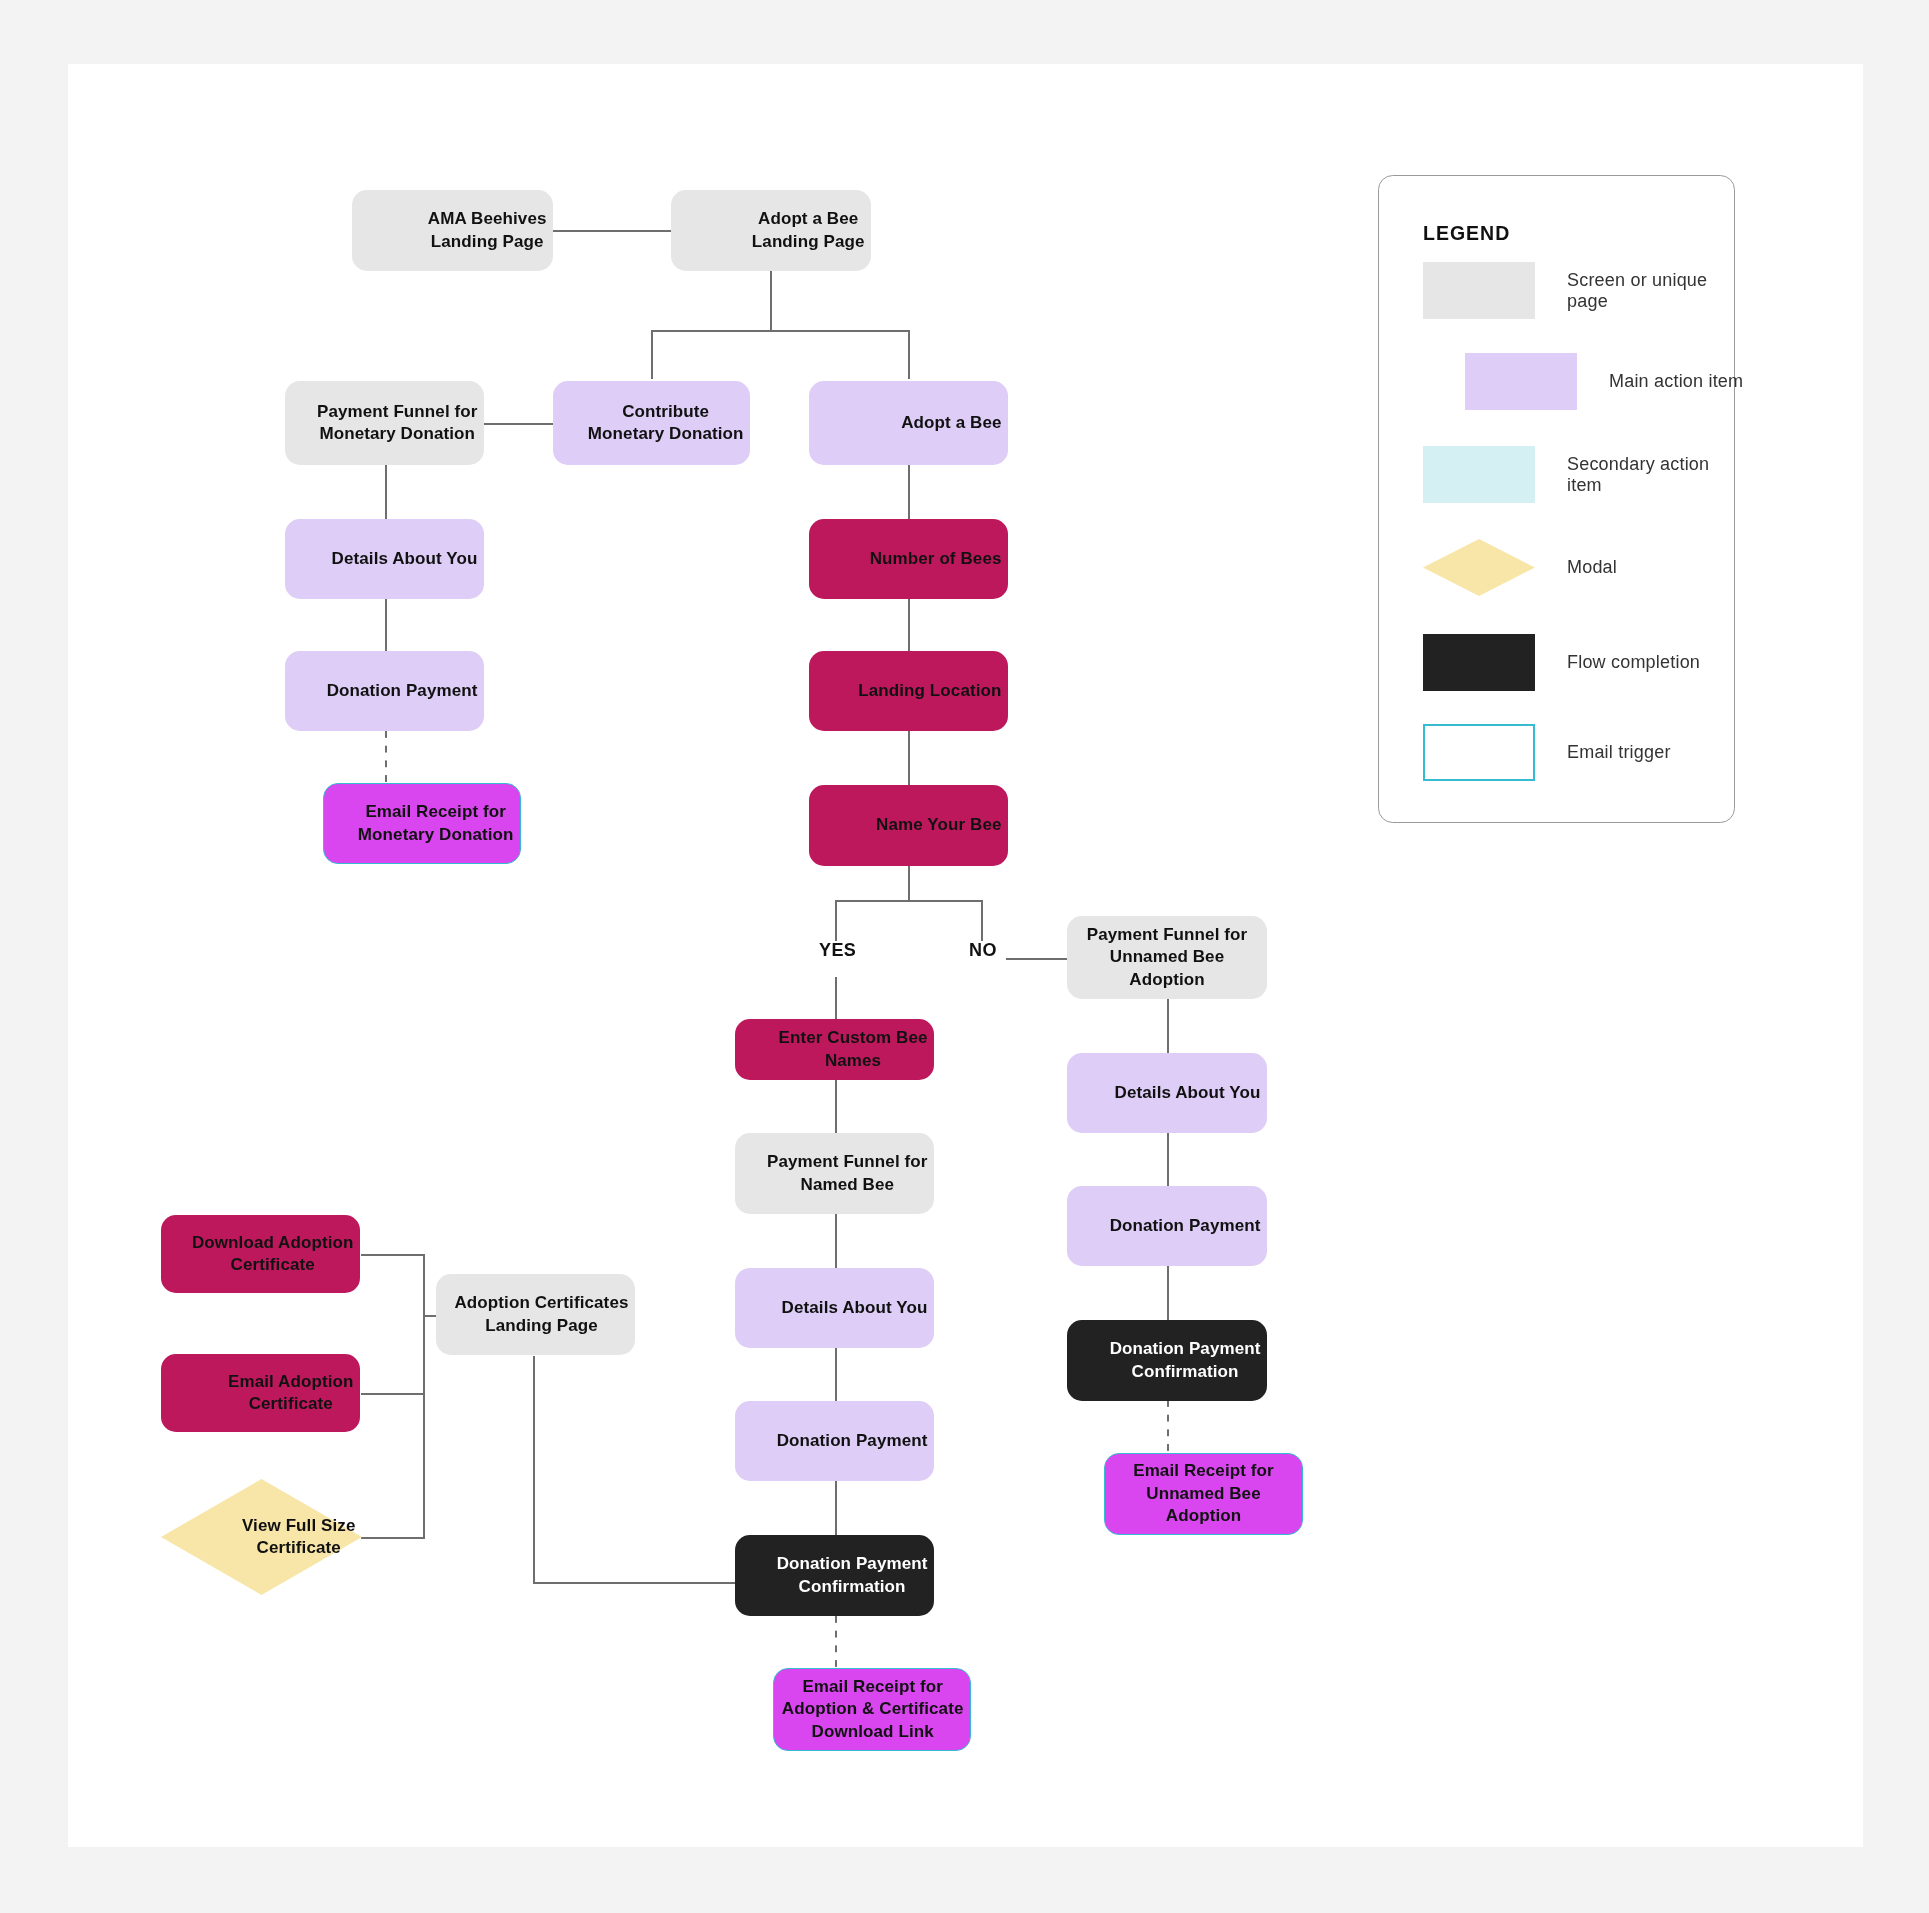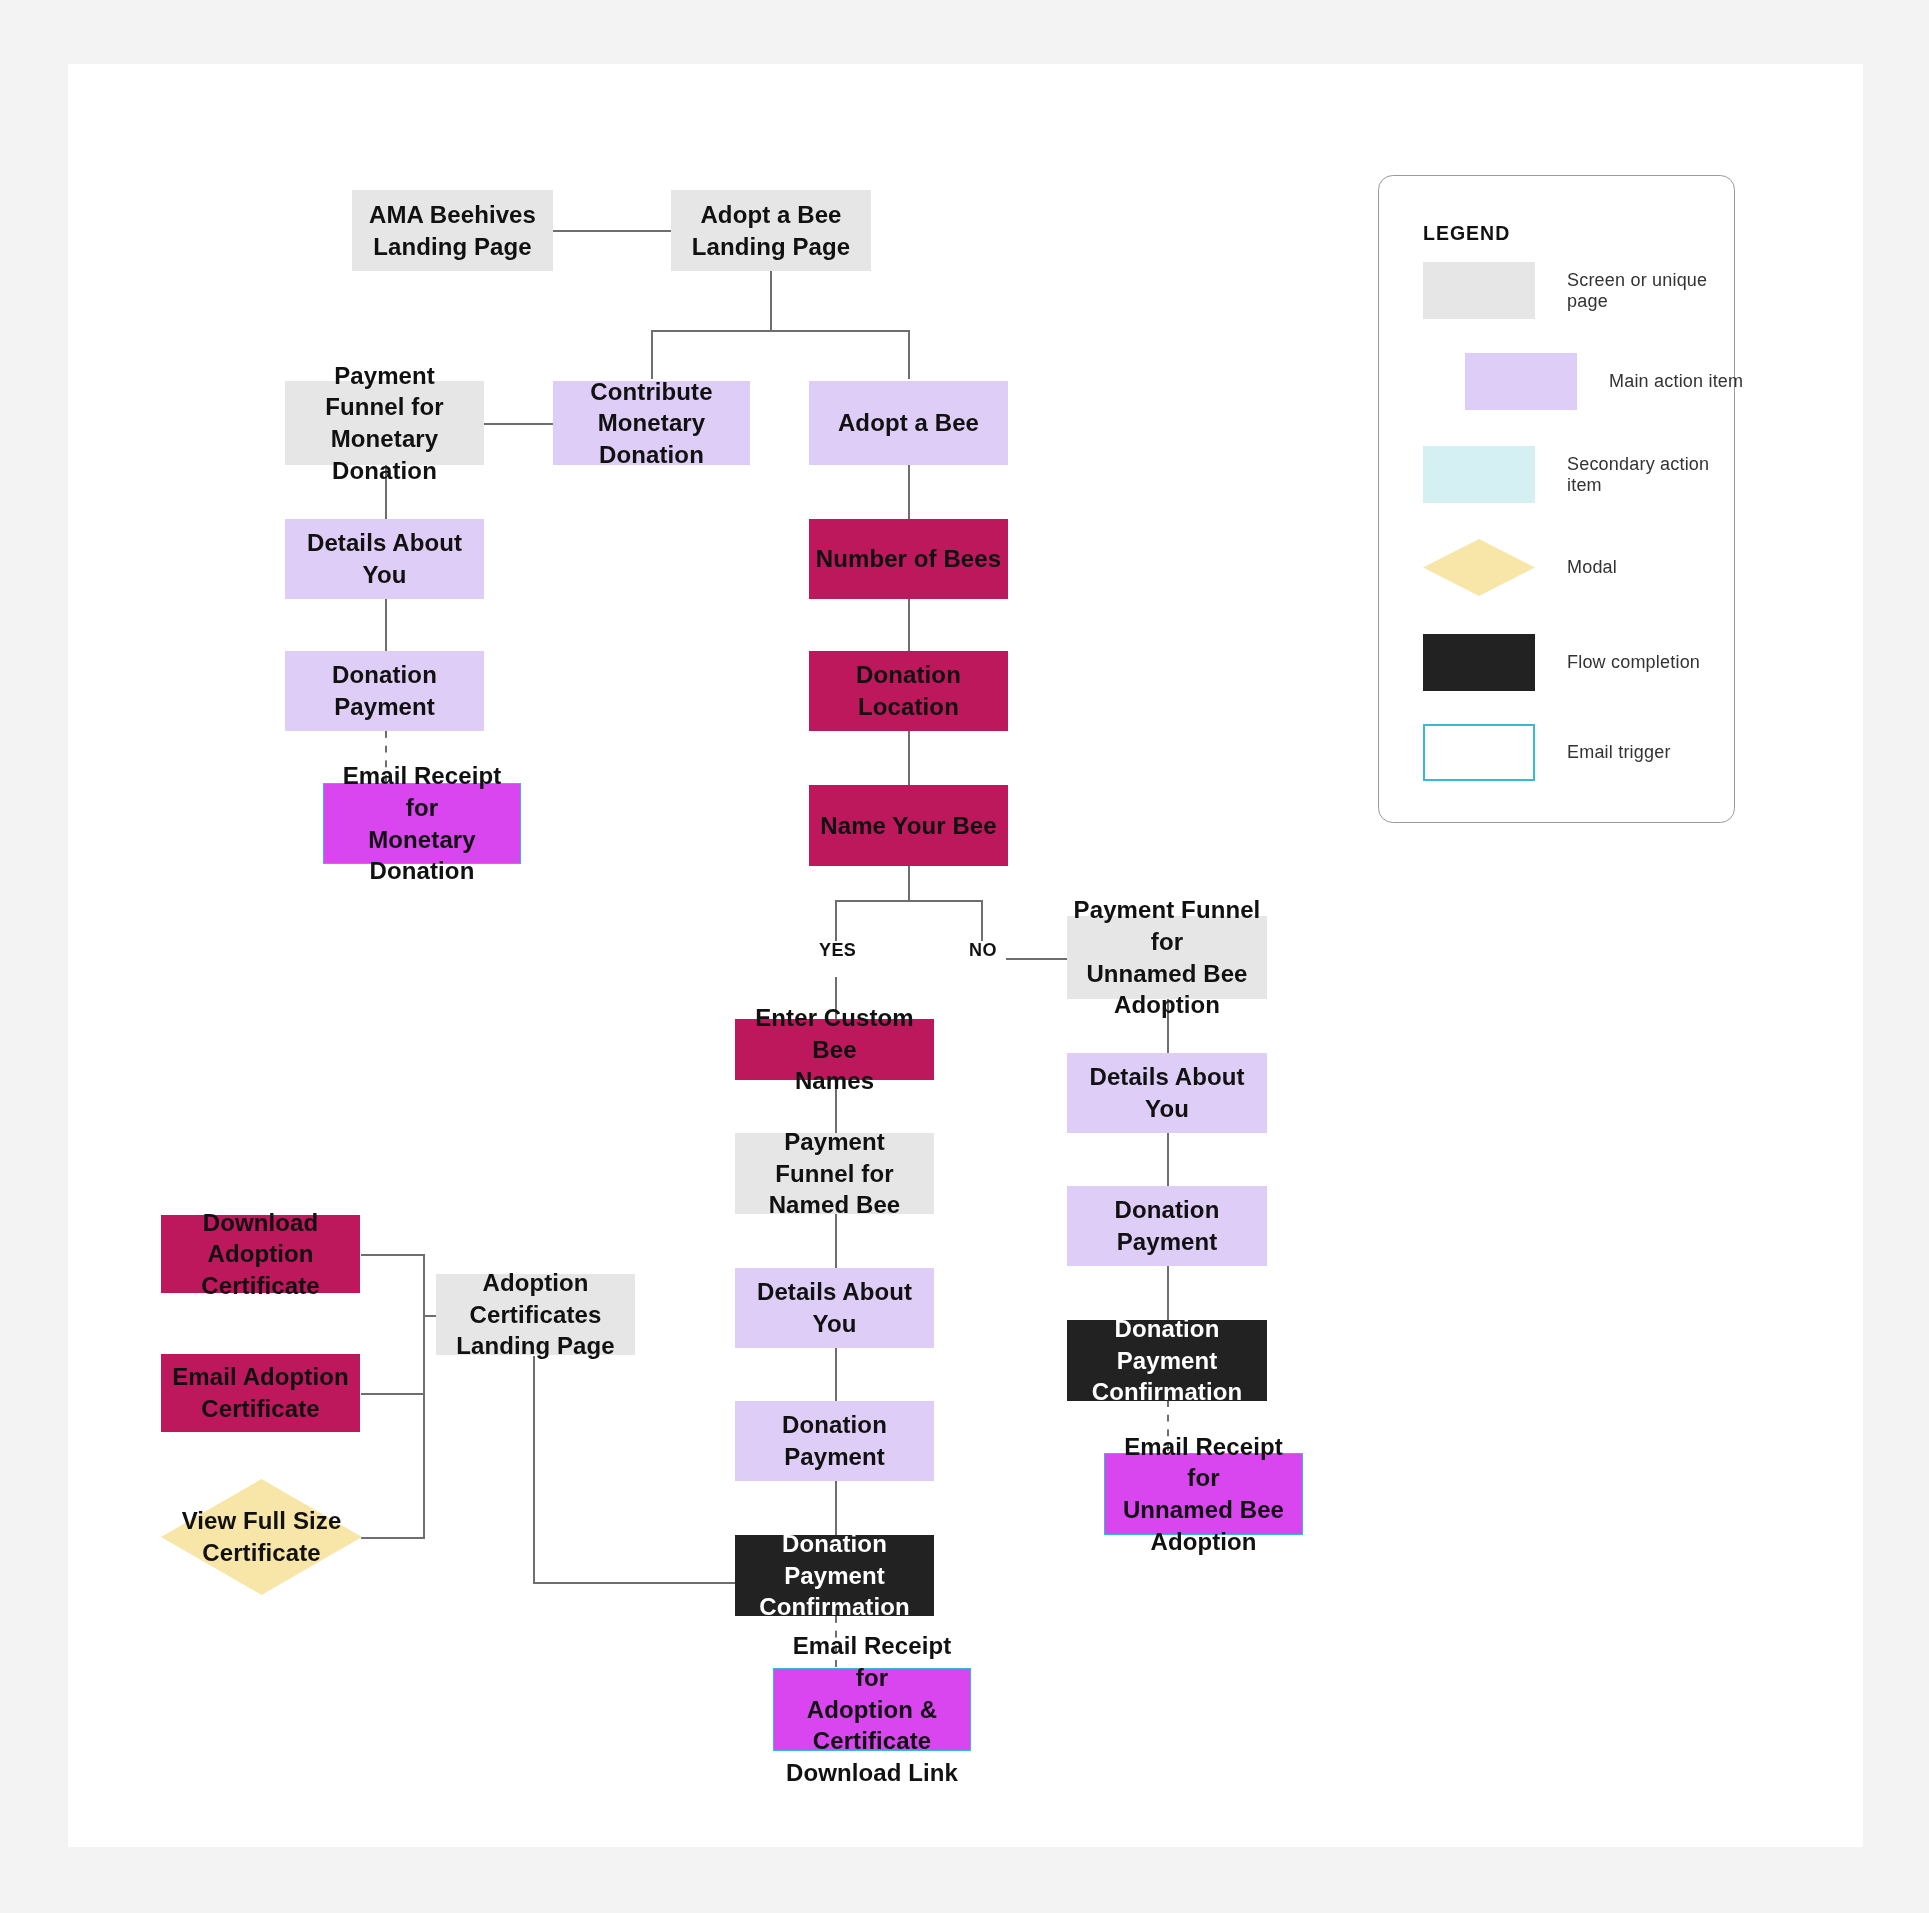--- a/index.html
+++ b/index.html
@@ -30,28 +30,29 @@
     width: 1930px;
     height: 1913px;
   }
 
   
   .node {
     position: absolute;
     box-sizing: border-box;
     display: flex;
     align-items: center;
-    justify-content: center;
+    justify-content: flex-end;
     text-align: center;
-    font-size: 24px;
+    font-size: 17px;
     font-weight: bold;
     color: #111111;
     line-height: 1.32;
     padding: 3.3px 6.5px;
     letter-spacing: 0.1px;
+    border-radius: 15px;
   }
   .node .lbl { display: block; }
 
   .n-screen     { background: #e6e6e6; }
   .n-main       { background: #ddcdf7; }
   .n-secondary  { background: #be185d; }
   .n-complete   { background: #222222; color: #ffffff; }
   .n-email      { background: #d946ef; border: 1.6px solid #36bcd0; margin-left: 37px; }
 
   .n-modal {
@@ -223,21 +224,21 @@
 
   <div class="node n-secondary" style="left:809px; top:519px; width:199px; height:80px;">
     <span class="lbl">Number of Bees</span>
   </div>
 
   <div class="node n-main" style="left:285px; top:651px; width:199px; height:80px;">
     <span class="lbl">Donation Payment</span>
   </div>
 
   <div class="node n-secondary" style="left:809px; top:651px; width:199px; height:80px;">
-    <span class="lbl">Donation Location</span>
+    <span class="lbl">Landing Location</span>
   </div>
 
   <div class="node n-email" style="left:286px; top:783px; width:198px; height:81px;">
     <span class="lbl">Email Receipt for<br>Monetary Donation</span>
   </div>
 
   <div class="node n-secondary" style="left:809px; top:785px; width:199px; height:81px;">
     <span class="lbl">Name Your Bee</span>
   </div>
 

